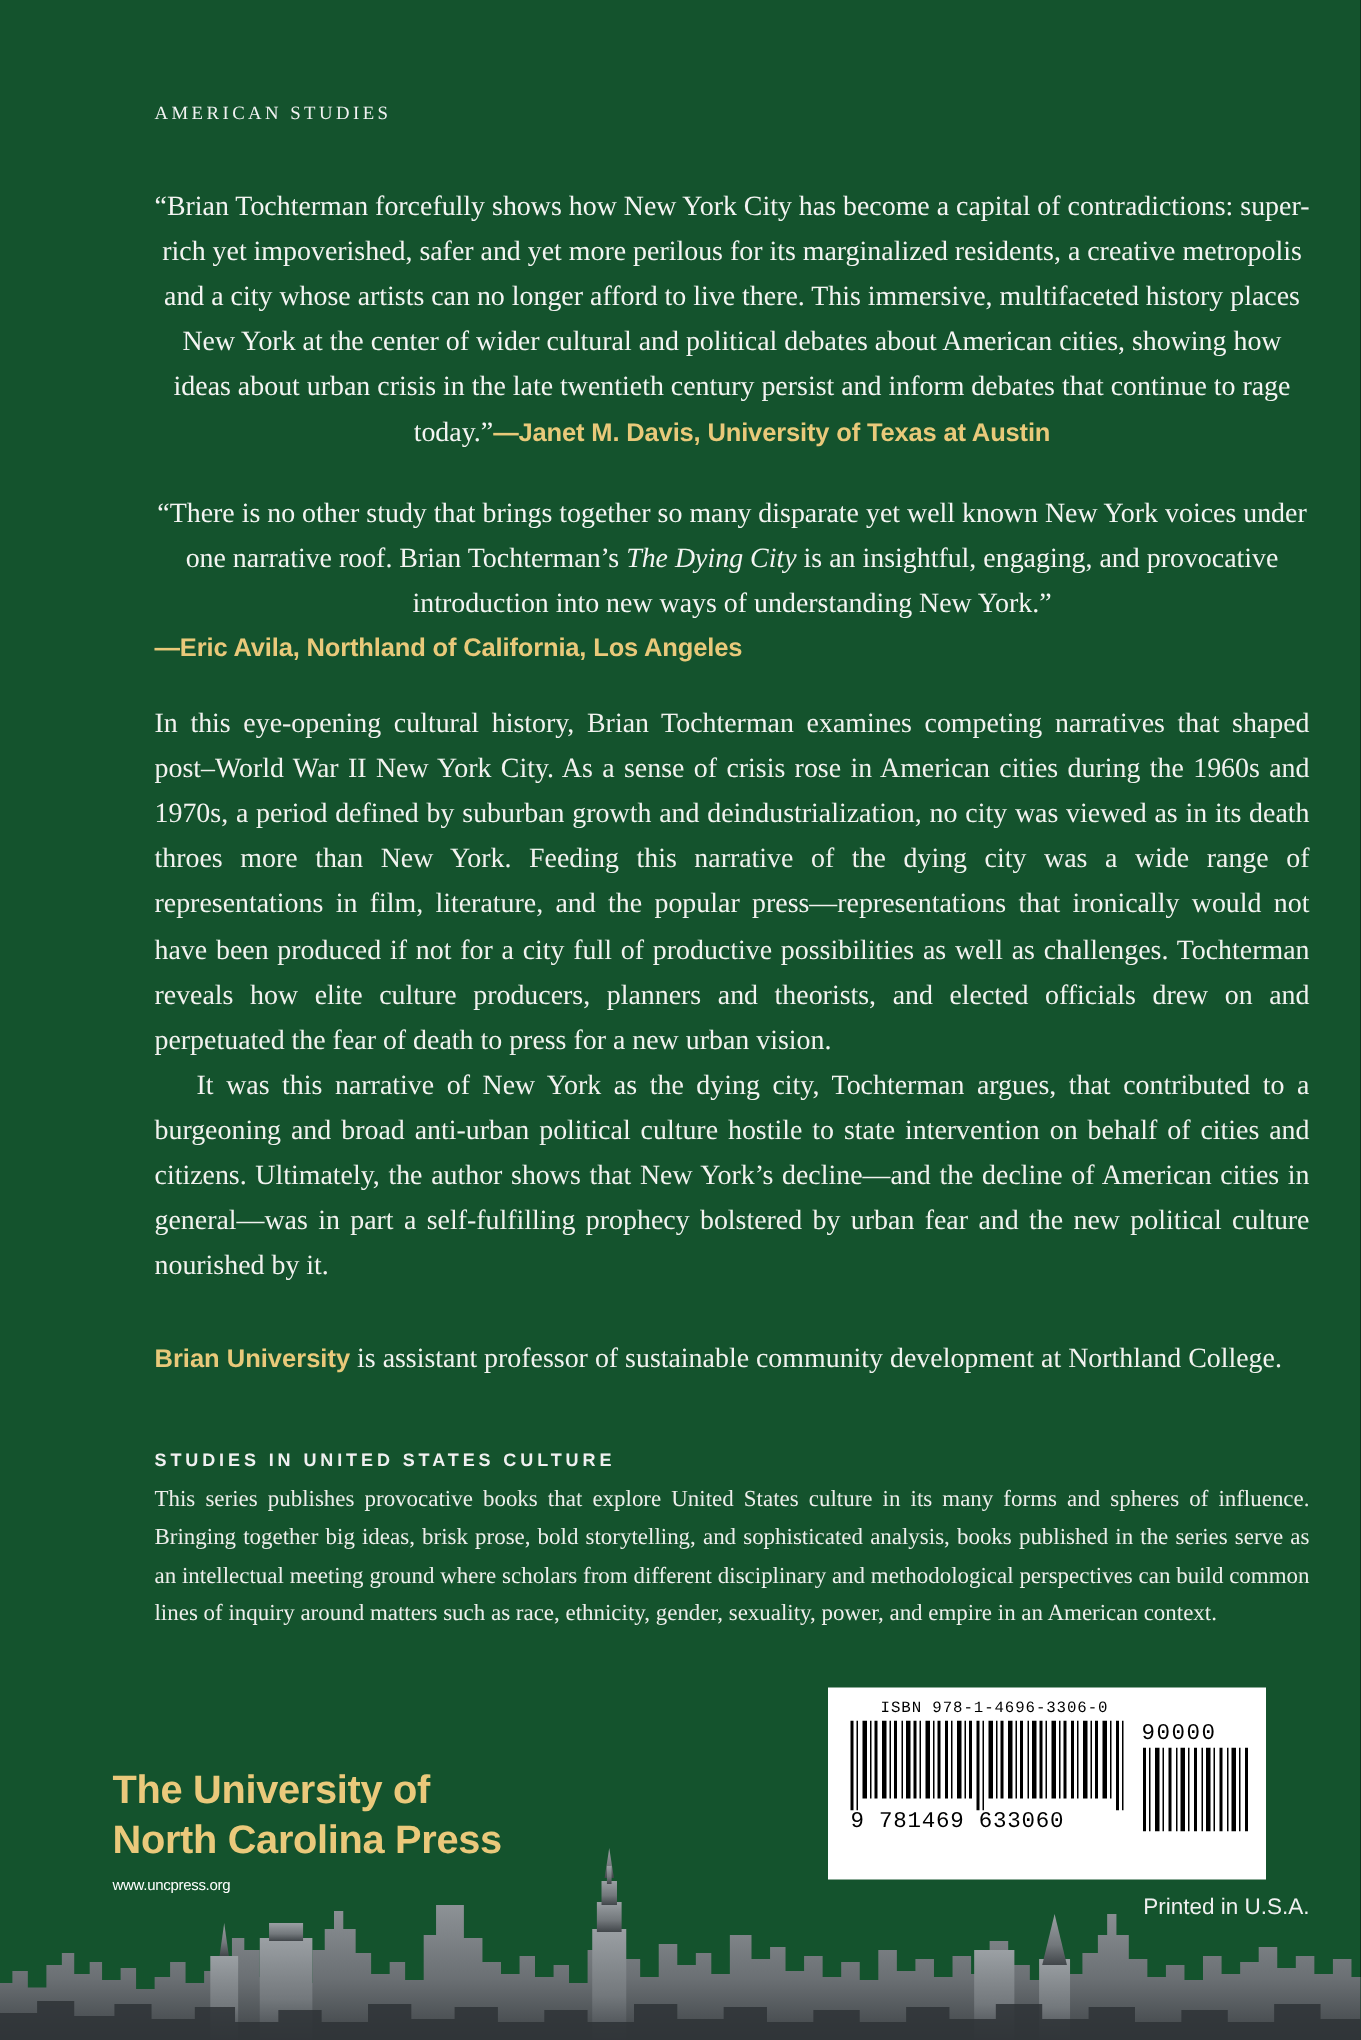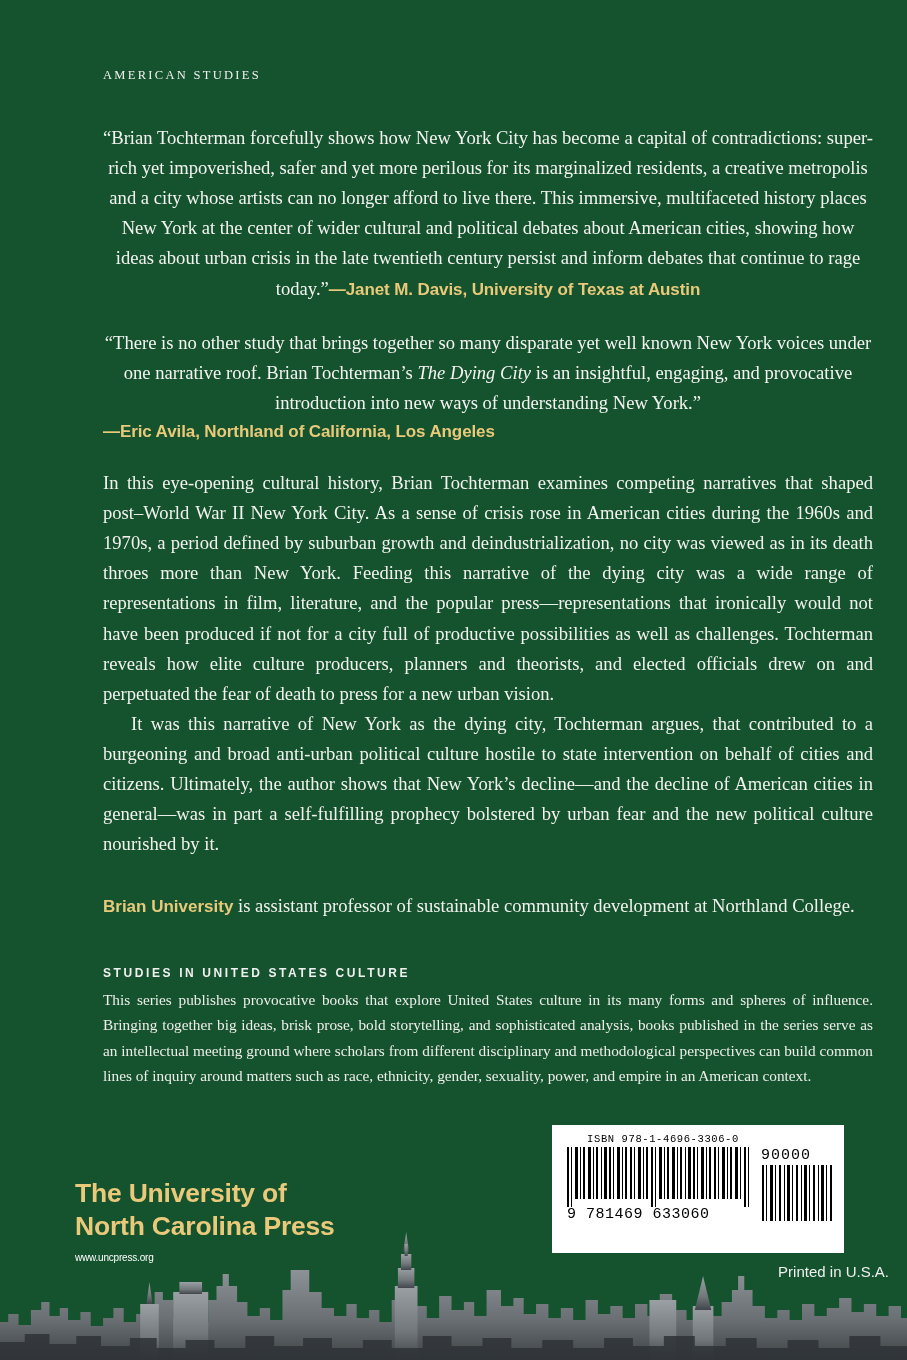--- a/index.html
+++ b/index.html
@@ -198,21 +198,21 @@
     font-family: "Liberation Mono", monospace;
     font-size: 15px;
     color: #000000;
     letter-spacing: 1px;
     text-align: left;
     margin-bottom: 1px;
   }
 
   .printed {
     position: absolute;
-    right: 46px;
+    right: 62px;
     top: 138px;
     font-family: "Liberation Sans", sans-serif;
     font-size: 15px;
     color: #f0f0f0;
   }
 </style>
 </head>
 <body>
 
 <div class="cover">

